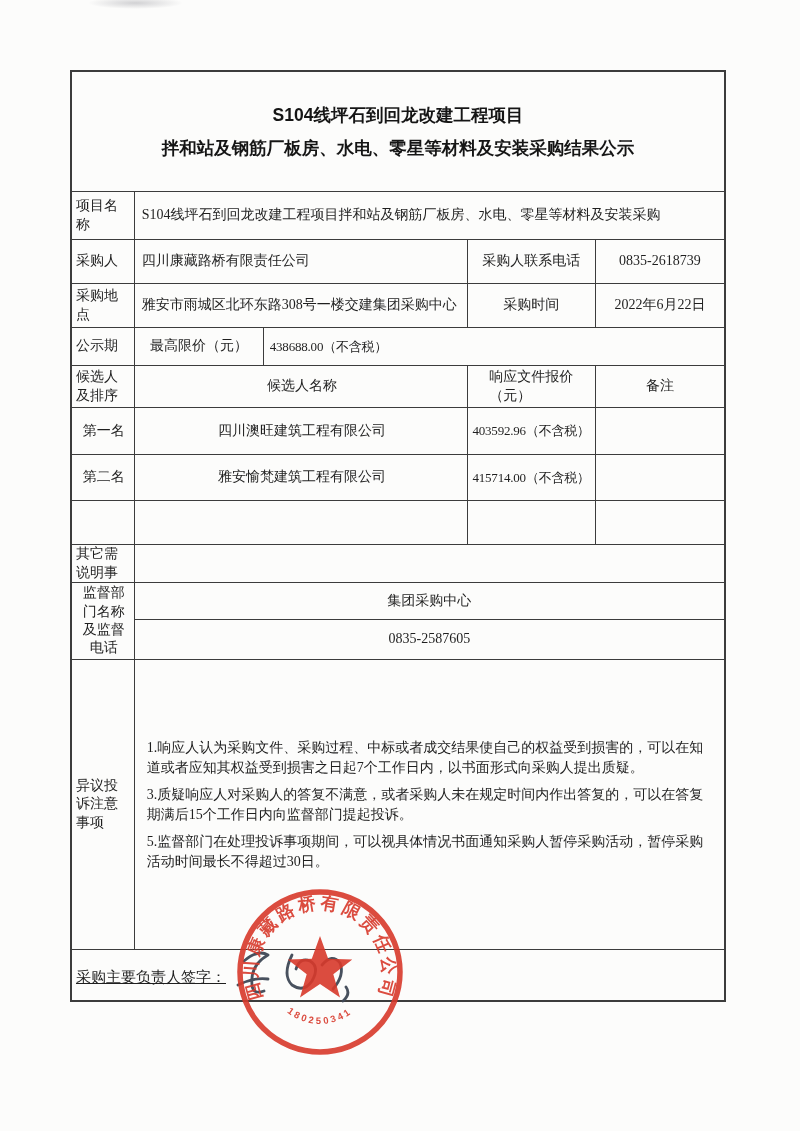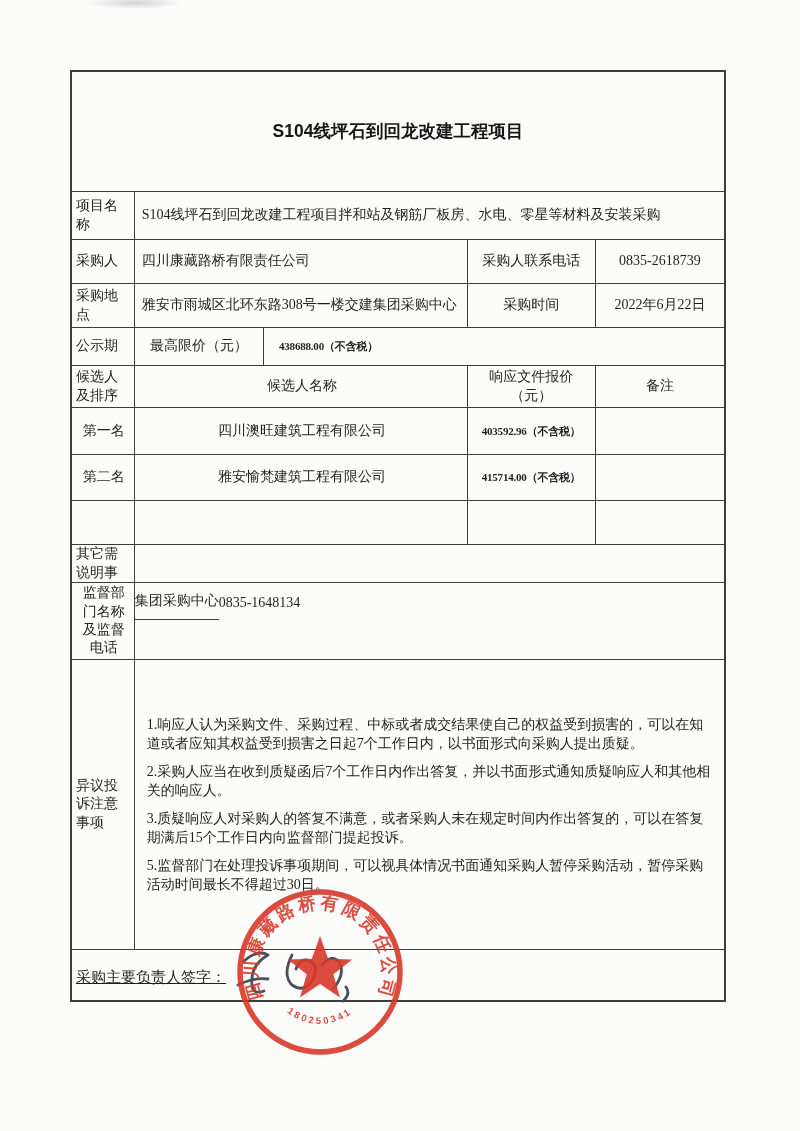--- a/index.html
+++ b/index.html
@@ -25,34 +25,34 @@
   .cell{
     box-sizing:border-box;border-right:1.5px solid #3c3c3c;
     display:flex;align-items:center;
     font-size:14px;line-height:1.32;
     overflow:hidden;
   }
   .cell.end{border-right:none;}
   .c-label{width:63px;padding:2px 2px 2px 4px;}
   .c-label.center{justify-content:center;text-align:center;padding-left:4px;}
   .c-main{width:335px;padding:2px 4px 2px 7px;}
-  .c-third{width:129px;justify-content:center;text-align:center;padding:2px 3px;}
+  .c-third{width:129px;justify-content:center;padding:2px 3px;}
   .c-fourth{width:129px;justify-content:center;text-align:center;padding:2px 3px;}
   .c-span{width:593px;padding:2px 8px 2px 7px;}
   .centered{justify-content:center;text-align:center;font-family:Liberation Mono, monospace;}
   .prewrap{white-space:pre-line;}
-  .small{font-size:11px;letter-spacing:-0.2px;font-weight:bold;}
+  .small{font-size:13px;letter-spacing:-0.2px;}
   .title-block{
     height:120px;display:flex;flex-direction:column;justify-content:center;
     align-items:center;text-align:center;
     border-bottom:1.5px solid #3c3c3c;box-sizing:border-box;
     font-family:"Liberation Sans","DejaVu Sans",sans-serif;
     font-weight:700;font-size:17.5px;line-height:33px;color:#151515;
   }
-  .stack{width:593px;display:flex;}
+  .stack{width:593px;display:flex;flex-direction:column;}
   .substack{display:flex;align-items:center;justify-content:center;text-align:center;box-sizing:border-box;}
   .sub1{height:37px;border-bottom:1.5px solid #3c3c3c;}
   .sub2{height:40px;}
   .objection-cell{
     width:593px;box-sizing:border-box;border-right:none;
     display:flex;flex-direction:column;justify-content:center;
     padding:6px 8px 6px 8px;
   }
   .objection-cell p{margin:4px;font-size:14px;line-height:19.5px;text-align:left;}
   .sig-row{height:54px;display:flex;align-items:center;padding-left:4px;font-size:15px;box-sizing:border-box;text-decoration:underline;}
@@ -61,20 +61,21 @@
 </style>
 </head>
 <body>
 
 <div class="smudge"></div>
 
 <div class="doc-table">
 
   <div class="title-block">
     <div>S104线坪石到回龙改建工程项目</div>
+    <div>拌和站及钢筋厂板房、水电、零星等材料及安装采购结果公示</div>
   </div>
 
   <div class="row" style="height:48px">
     <div class="cell c-label">项目名称</div>
     <div class="cell c-span end">S104线坪石到回龙改建工程项目拌和站及钢筋厂板房、水电、零星等材料及安装采购</div>
   </div>
 
   <div class="row" style="height:44px">
     <div class="cell c-label">采购人</div>
     <div class="cell c-main">四川康藏路桥有限责任公司</div>
@@ -126,29 +127,28 @@
 
   <div class="row" style="height:38px">
     <div class="cell c-label">其它需说明事</div>
     <div class="cell c-span end"></div>
   </div>
 
   <div class="row" style="height:77px">
     <div class="cell c-label center">监督部门名称及监督电话</div>
     <div class="stack">
       <div class="substack sub1" style="font-size:14px">集团采购中心</div>
-      <div class="substack sub2" style="font-size:14px">0835-1648134</div>
+      <div class="substack sub2" style="font-size:14px">0835-2587605</div>
     </div>
   </div>
 
   <div class="row" style="height:290px">
     <div class="cell c-label">异议投诉注意事项</div>
     <div class="objection-cell">
       <p>1.响应人认为采购文件、采购过程、中标或者成交结果使自己的权益受到损害的，可以在知道或者应知其权益受到损害之日起7个工作日内，以书面形式向采购人提出质疑。</p>
-      <p>2.采购人应当在收到质疑函后7个工作日内作出答复，并以书面形式通知质疑响应人和其他相关的响应人。</p>
       <p>3.质疑响应人对采购人的答复不满意，或者采购人未在规定时间内作出答复的，可以在答复期满后15个工作日内向监督部门提起投诉。</p>
       <p>5.监督部门在处理投诉事项期间，可以视具体情况书面通知采购人暂停采购活动，暂停采购活动时间最长不得超过30日。</p>
     </div>
   </div>
 
   <div class="row last sig-row">
     <span>采购主要负责人签字：</span>
   </div>
 
 </div>

